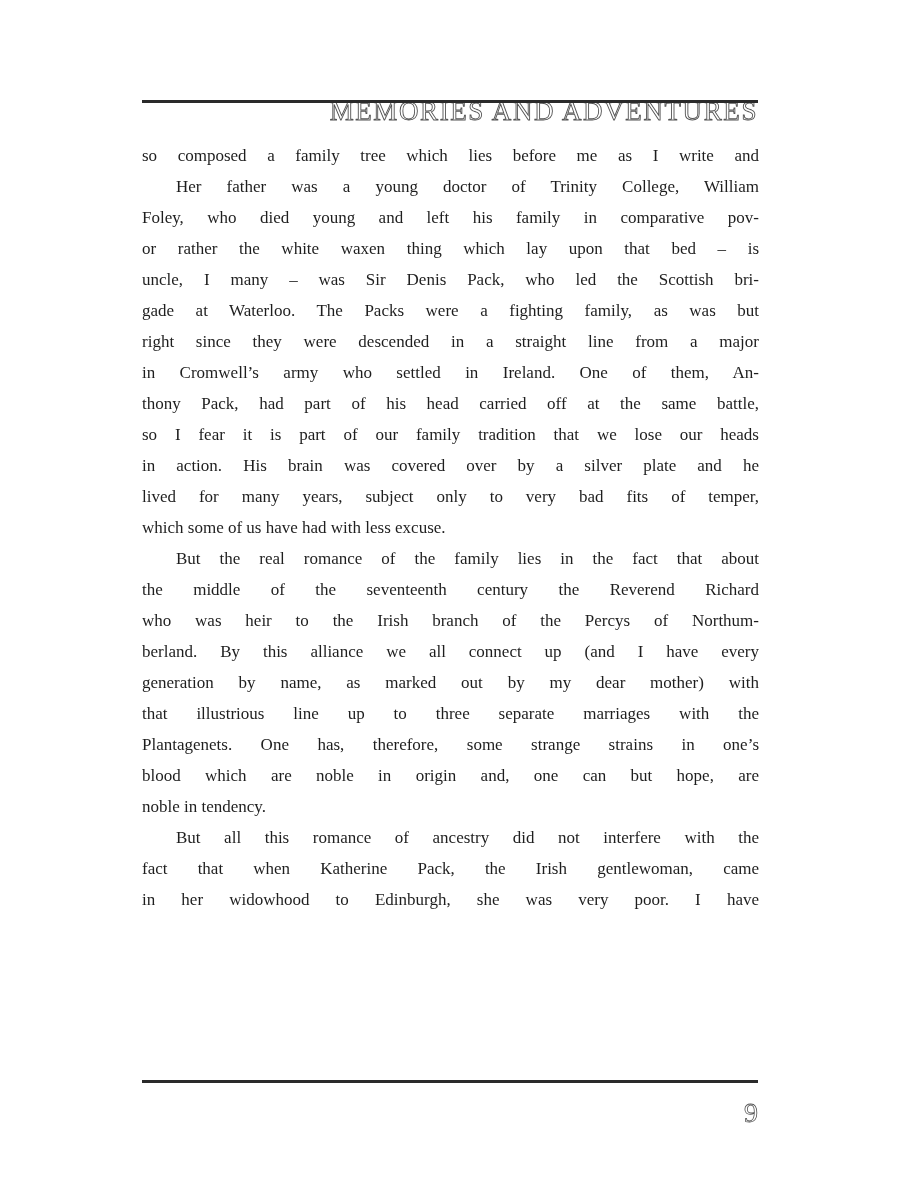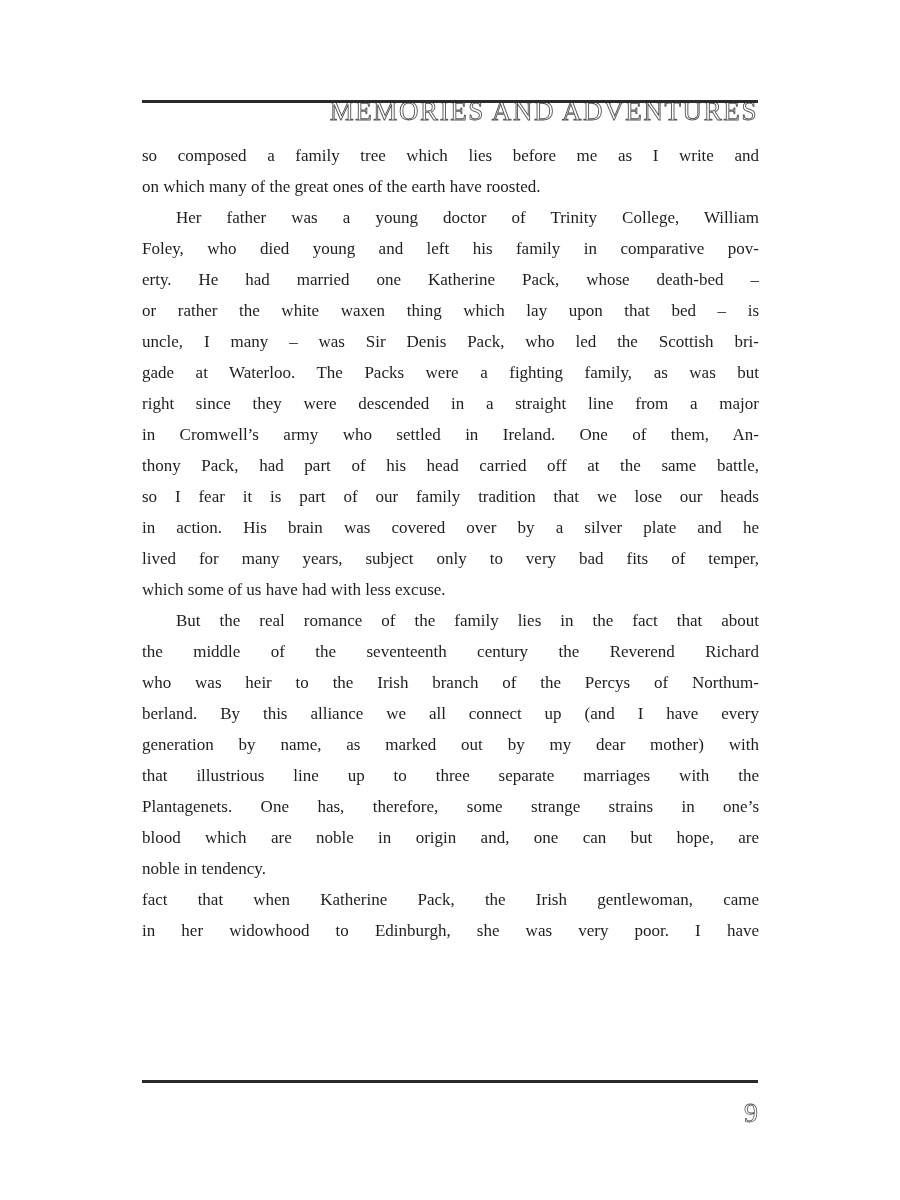--- a/index.html
+++ b/index.html
@@ -70,41 +70,40 @@
     }
   </style>
 </head>
 <body>
 
 <div class="running-head">MEMORIES AND ADVENTURES</div>
 <div class="rule rule-top"></div>
 
 <div class="body-text" id="body-text">
     <span class="line">so composed a family tree which lies before me as I write and</span>
-    <span class="line last">on which many of the great ones of the earth have roosted.</span>
     <span class="line indent">Her father was a young doctor of Trinity College, William</span>
     <span class="line">Foley, who died young and left his family in comparative pov-</span>
-    <span class="line">erty. He had married one Katherine Pack, whose death-bed –</span>
     <span class="line">or rather the white waxen thing which lay upon that bed – is</span>
     <span class="line">uncle, I many – was Sir Denis Pack, who led the Scottish bri-</span>
     <span class="line">gade at Waterloo. The Packs were a fighting family, as was but</span>
     <span class="line">right since they were descended in a straight line from a major</span>
     <span class="line">in Cromwell’s army who settled in Ireland. One of them, An-</span>
     <span class="line">thony Pack, had part of his head carried off at the same battle,</span>
     <span class="line">so I fear it is part of our family tradition that we lose our heads</span>
     <span class="line">in action. His brain was covered over by a silver plate and he</span>
     <span class="line">lived for many years, subject only to very bad fits of temper,</span>
     <span class="line last">which some of us have had with less excuse.</span>
     <span class="line indent">But the real romance of the family lies in the fact that about</span>
     <span class="line">the middle of the seventeenth century the Reverend Richard</span>
     <span class="line">who was heir to the Irish branch of the Percys of Northum-</span>
     <span class="line">berland. By this alliance we all connect up (and I have every</span>
     <span class="line">generation by name, as marked out by my dear mother) with</span>
     <span class="line">that illustrious line up to three separate marriages with the</span>
     <span class="line">Plantagenets. One has, therefore, some strange strains in one’s</span>
     <span class="line">blood which are noble in origin and, one can but hope, are</span>
     <span class="line last">noble in tendency.</span>
+    <span class="line indent">But all this romance of ancestry did not interfere with the</span>
     <span class="line">fact that when Katherine Pack, the Irish gentlewoman, came</span>
     <span class="line">in her widowhood to Edinburgh, she was very poor. I have</span>
   </div>
 
 <div class="rule rule-bottom"></div>
 <div class="folio">9</div>
 
 </body></html>

